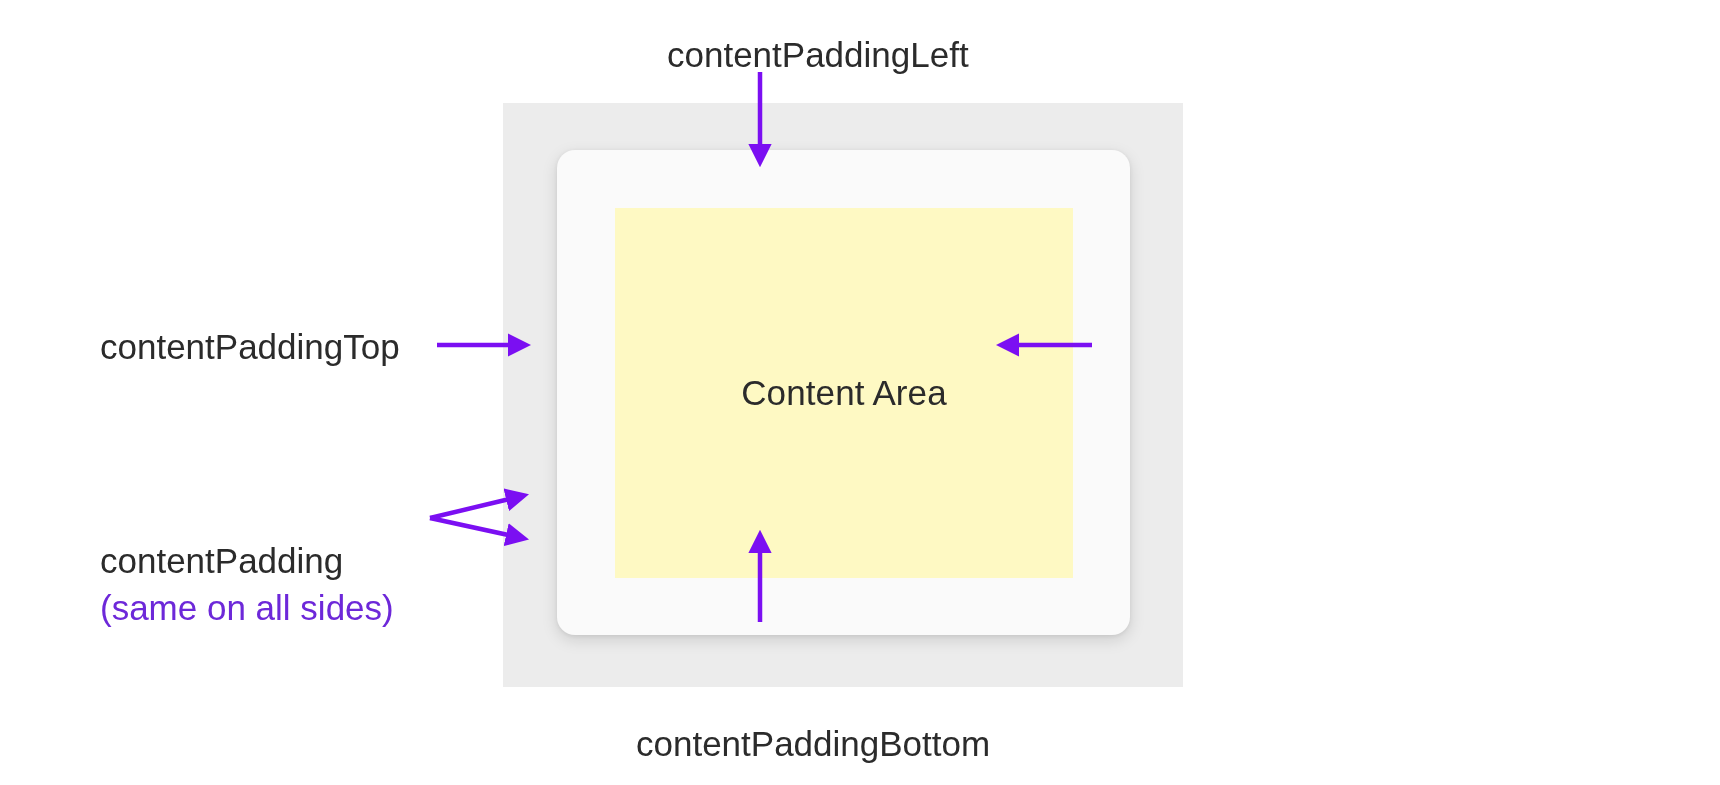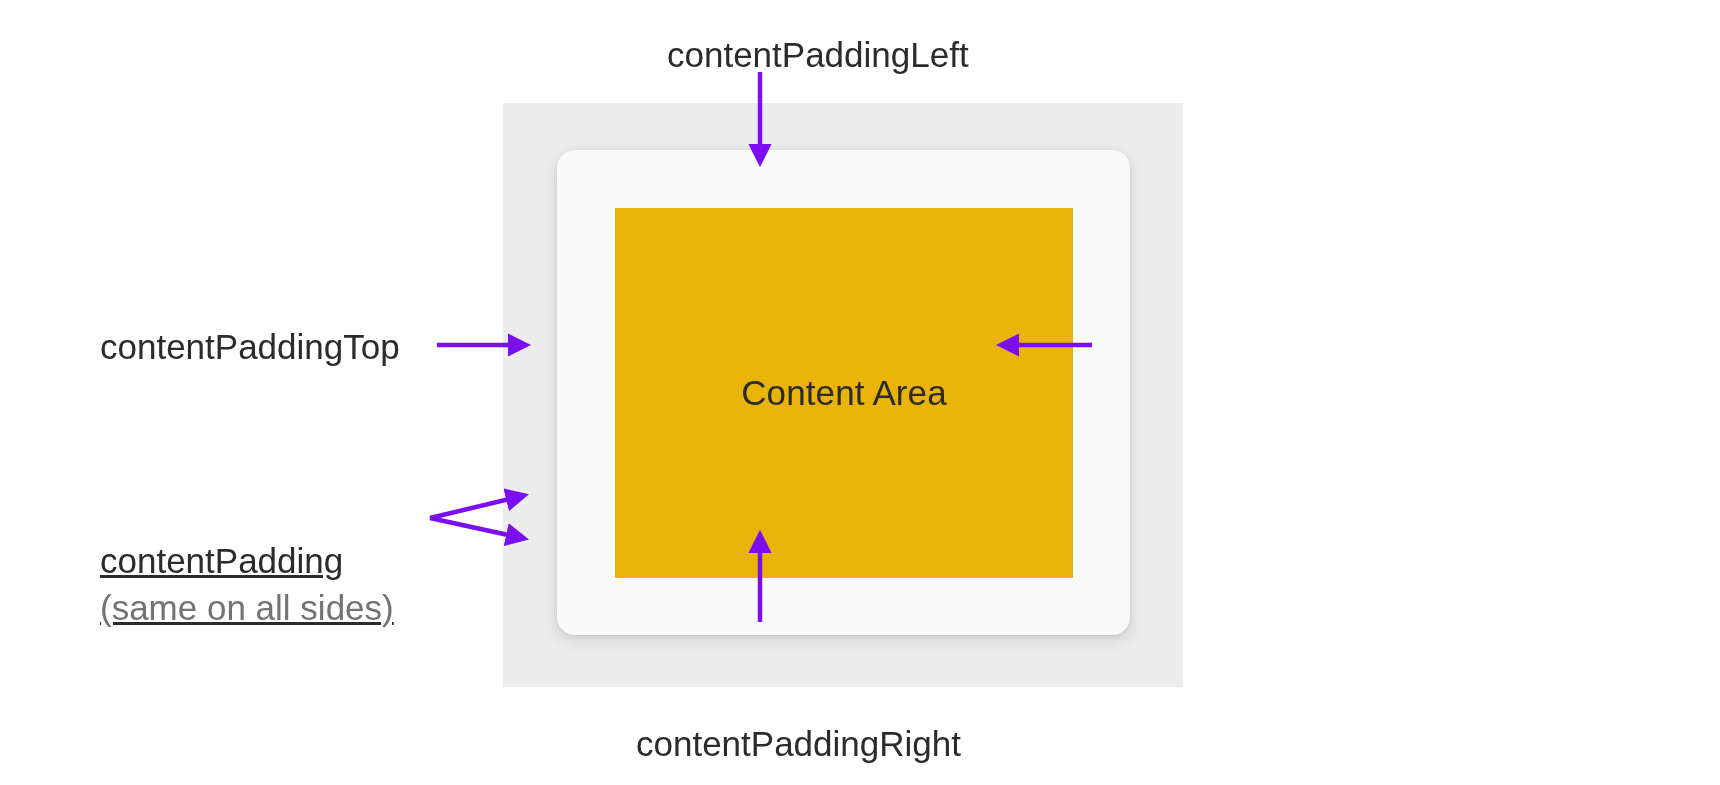--- a/index.html
+++ b/index.html
@@ -58,21 +58,21 @@
     z-index: 2;
   }
 
   
   .content-area {
     position: absolute;
     left: 615px;
     top: 208px;
     width: 458px;
     height: 370px;
-    background: #eab308;
+    background: #fef9c3;
     z-index: 3;
     display: flex;
     align-items: center;
     justify-content: center;
   }
   .content-area-label {
     font-size: 35px;
     color: #2b2b2b;
     font-family: "Liberation Sans", sans-serif;
     letter-spacing: 0.1px;
@@ -103,31 +103,30 @@
     top: 326px;
   }
   #label-bottom {
     left: 636px;
     top: 723px;
   }
   #label-padding-group {
     left: 100px;
     top: 540px;
     z-index: 6;
-    text-decoration: underline;
   }
   #label-padding-group .line1 {
     display: block;
     font-size: 35px;
     color: #2b2b2b;
   }
   #label-padding-group .line2 {
     display: block;
     font-size: 35px;
-    color: #737373;
+    color: #6d28d9;
     margin-top: 4px;
   }
 </style>
 </head>
 <body>
 
 <div id="diagram-root">
 
   <div class="outer-container"></div>
 
@@ -154,20 +153,20 @@
 
     <line x1="430" y1="518" x2="522" y2="496" stroke="#7b0ff2" stroke-width="4.5" marker-end="url(#head)"></line>
     <line x1="430" y1="518" x2="522" y2="538" stroke="#7b0ff2" stroke-width="4.5" marker-end="url(#head)"></line>
   </svg>
 
   <div class="annot" id="label-top">contentPaddingLeft</div>
 
   <div class="annot" id="label-left">contentPaddingTop</div>
 
 
-  <div class="annot" id="label-bottom">contentPaddingRight</div>
+  <div class="annot" id="label-bottom">contentPaddingBottom</div>
 
   <div id="label-padding-group" class="annot">
     <span class="line1">contentPadding</span>
     <span class="line2">(same on all sides)</span>
   </div>
 
 </div>
 
 </body></html>

